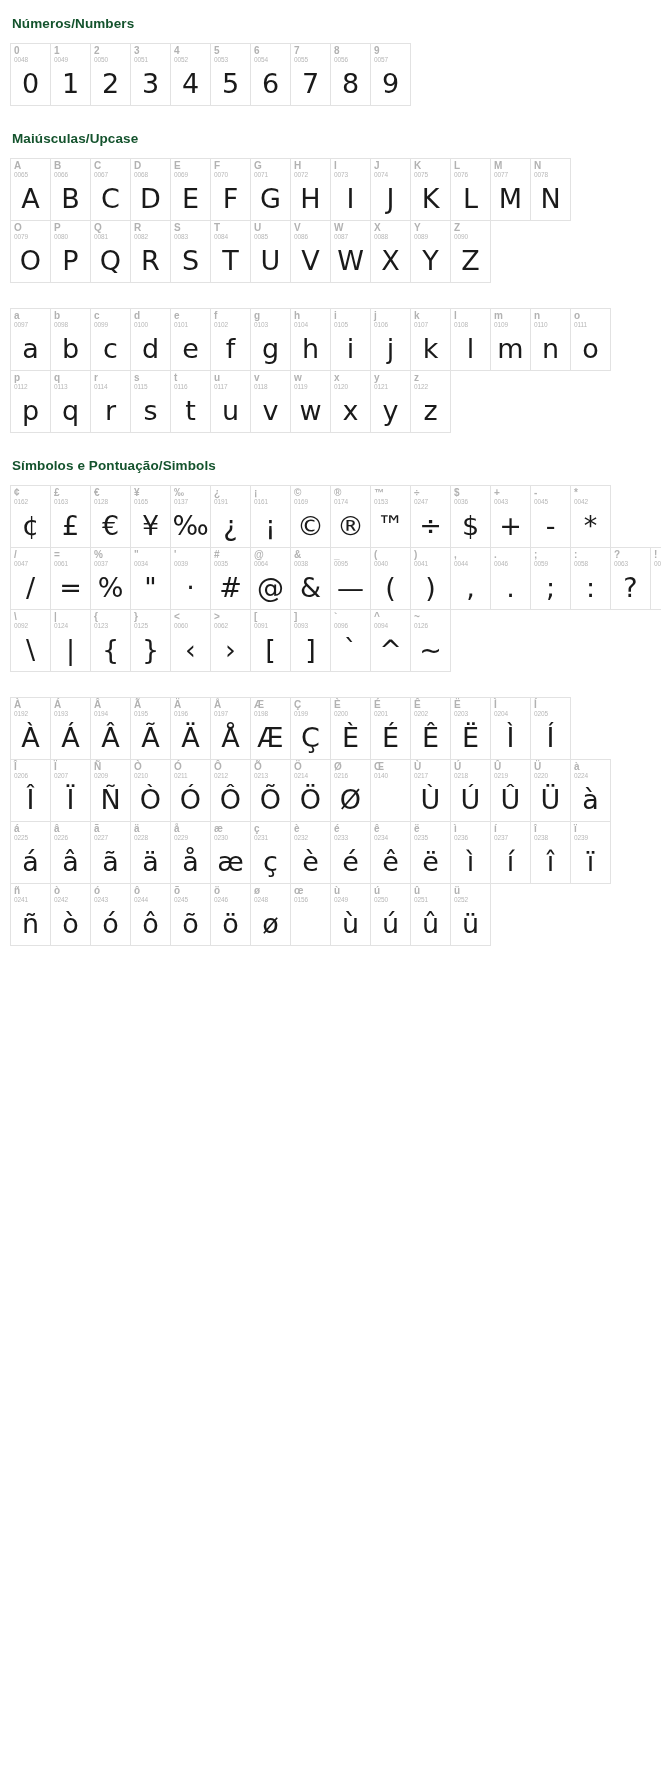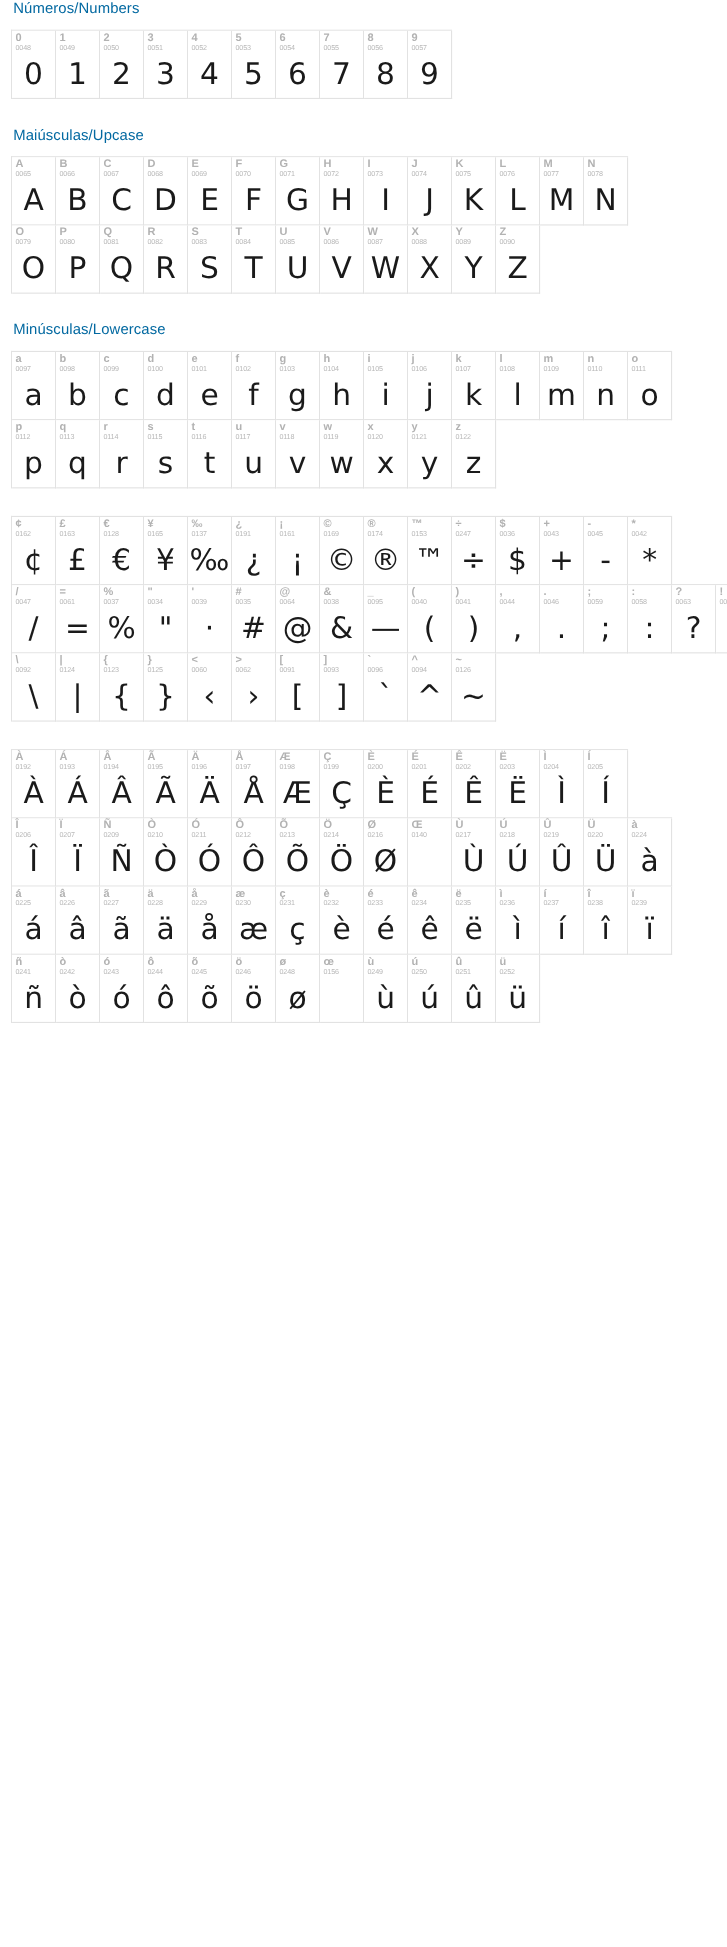--- a/index.html
+++ b/index.html
@@ -6,23 +6,23 @@
   body{
     width:661px;
     font-family:"Liberation Sans", sans-serif;
     color:#333;
     -webkit-font-smoothing:antialiased;
   }
   .page{padding:0 10px 20px 10px;box-sizing:border-box;width:661px;}
   .section{margin-bottom:26px;}
   .section-title{
     font-size:13.5px;
-    color:#0369a1;
-    margin:0 0 12px 2px;
-    font-weight:400;
+    color:#14532d;
+    margin:16px 0 12px 2px;
+    font-weight:700;
     letter-spacing:0.1px;
   }
   .glyph-row{
     display:flex;
     flex-wrap:nowrap;
     border-left:1px solid #e2e2e2;
     border-top:1px solid #e2e2e2;
     margin-bottom:0;
     width:max-content;
   }
@@ -337,21 +337,20 @@
             <div class="meta">
               <span class="ch">Z</span>
               <span class="code">0090</span>
             </div>
             <div class="big">Z</div>
           </div>
         </div>
       </div>
     </div>
     <div class="section">
-      <div class="section-title">Minúsculas/Lowercase</div>
       <div class="row-wrap">
         <div class="glyph-row">
           <div class="cell">
             <div class="meta">
               <span class="ch">a</span>
               <span class="code">0097</span>
             </div>
             <div class="big">a</div>
           </div>
           <div class="cell">
@@ -525,343 +524,344 @@
               <span class="code">0121</span>
             </div>
             <div class="big">y</div>
           </div>
           <div class="cell">
             <div class="meta">
               <span class="ch">z</span>
               <span class="code">0122</span>
             </div>
             <div class="big">z</div>
+          </div>
+        </div>
+      </div>
+    </div>
+    <div class="section">
+      <div class="section-title">Símbolos e Pontuação/Simbols</div>
+      <div class="row-wrap">
+        <div class="glyph-row">
+          <div class="cell">
+            <div class="meta">
+              <span class="ch">¢</span>
+              <span class="code">0162</span>
+            </div>
+            <div class="big">¢</div>
+          </div>
+          <div class="cell">
+            <div class="meta">
+              <span class="ch">£</span>
+              <span class="code">0163</span>
+            </div>
+            <div class="big">£</div>
+          </div>
+          <div class="cell">
+            <div class="meta">
+              <span class="ch">€</span>
+              <span class="code">0128</span>
+            </div>
+            <div class="big">€</div>
+          </div>
+          <div class="cell">
+            <div class="meta">
+              <span class="ch">¥</span>
+              <span class="code">0165</span>
+            </div>
+            <div class="big">¥</div>
+          </div>
+          <div class="cell">
+            <div class="meta">
+              <span class="ch">‰</span>
+              <span class="code">0137</span>
+            </div>
+            <div class="big">‰</div>
+          </div>
+          <div class="cell">
+            <div class="meta">
+              <span class="ch">¿</span>
+              <span class="code">0191</span>
+            </div>
+            <div class="big">¿</div>
+          </div>
+          <div class="cell">
+            <div class="meta">
+              <span class="ch">¡</span>
+              <span class="code">0161</span>
+            </div>
+            <div class="big">¡</div>
+          </div>
+          <div class="cell">
+            <div class="meta">
+              <span class="ch">©</span>
+              <span class="code">0169</span>
+            </div>
+            <div class="big">©</div>
+          </div>
+          <div class="cell">
+            <div class="meta">
+              <span class="ch">®</span>
+              <span class="code">0174</span>
+            </div>
+            <div class="big">®</div>
+          </div>
+          <div class="cell">
+            <div class="meta">
+              <span class="ch">™</span>
+              <span class="code">0153</span>
+            </div>
+            <div class="big">™</div>
+          </div>
+          <div class="cell">
+            <div class="meta">
+              <span class="ch">÷</span>
+              <span class="code">0247</span>
+            </div>
+            <div class="big">÷</div>
+          </div>
+          <div class="cell">
+            <div class="meta">
+              <span class="ch">$</span>
+              <span class="code">0036</span>
+            </div>
+            <div class="big">$</div>
+          </div>
+          <div class="cell">
+            <div class="meta">
+              <span class="ch">+</span>
+              <span class="code">0043</span>
+            </div>
+            <div class="big">+</div>
+          </div>
+          <div class="cell">
+            <div class="meta">
+              <span class="ch">-</span>
+              <span class="code">0045</span>
+            </div>
+            <div class="big">-</div>
+          </div>
+          <div class="cell">
+            <div class="meta">
+              <span class="ch">*</span>
+              <span class="code">0042</span>
+            </div>
+            <div class="big">*</div>
+          </div>
+        </div>
+      </div>
+      <div class="row-wrap">
+        <div class="glyph-row">
+          <div class="cell">
+            <div class="meta">
+              <span class="ch">/</span>
+              <span class="code">0047</span>
+            </div>
+            <div class="big">/</div>
+          </div>
+          <div class="cell">
+            <div class="meta">
+              <span class="ch">=</span>
+              <span class="code">0061</span>
+            </div>
+            <div class="big">=</div>
+          </div>
+          <div class="cell">
+            <div class="meta">
+              <span class="ch">%</span>
+              <span class="code">0037</span>
+            </div>
+            <div class="big">%</div>
+          </div>
+          <div class="cell">
+            <div class="meta">
+              <span class="ch">"</span>
+              <span class="code">0034</span>
+            </div>
+            <div class="big">"</div>
+          </div>
+          <div class="cell">
+            <div class="meta">
+              <span class="ch">'</span>
+              <span class="code">0039</span>
+            </div>
+            <div class="big">·</div>
+          </div>
+          <div class="cell">
+            <div class="meta">
+              <span class="ch">#</span>
+              <span class="code">0035</span>
+            </div>
+            <div class="big">#</div>
+          </div>
+          <div class="cell">
+            <div class="meta">
+              <span class="ch">@</span>
+              <span class="code">0064</span>
+            </div>
+            <div class="big">@</div>
+          </div>
+          <div class="cell">
+            <div class="meta">
+              <span class="ch">&amp;</span>
+              <span class="code">0038</span>
+            </div>
+            <div class="big">&amp;</div>
+          </div>
+          <div class="cell">
+            <div class="meta">
+              <span class="ch">_</span>
+              <span class="code">0095</span>
+            </div>
+            <div class="big">—</div>
+          </div>
+          <div class="cell">
+            <div class="meta">
+              <span class="ch">(</span>
+              <span class="code">0040</span>
+            </div>
+            <div class="big">(</div>
+          </div>
+          <div class="cell">
+            <div class="meta">
+              <span class="ch">)</span>
+              <span class="code">0041</span>
+            </div>
+            <div class="big">)</div>
+          </div>
+          <div class="cell">
+            <div class="meta">
+              <span class="ch">,</span>
+              <span class="code">0044</span>
+            </div>
+            <div class="big">,</div>
+          </div>
+          <div class="cell">
+            <div class="meta">
+              <span class="ch">.</span>
+              <span class="code">0046</span>
+            </div>
+            <div class="big">.</div>
+          </div>
+          <div class="cell">
+            <div class="meta">
+              <span class="ch">;</span>
+              <span class="code">0059</span>
+            </div>
+            <div class="big">;</div>
+          </div>
+          <div class="cell">
+            <div class="meta">
+              <span class="ch">:</span>
+              <span class="code">0058</span>
+            </div>
+            <div class="big">:</div>
+          </div>
+          <div class="cell">
+            <div class="meta">
+              <span class="ch">?</span>
+              <span class="code">0063</span>
+            </div>
+            <div class="big">?</div>
+          </div>
+          <div class="cell">
+            <div class="meta">
+              <span class="ch">!</span>
+              <span class="code">0033</span>
+            </div>
+          </div>
+        </div>
+      </div>
+      <div class="row-wrap">
+        <div class="glyph-row">
+          <div class="cell">
+            <div class="meta">
+              <span class="ch">\</span>
+              <span class="code">0092</span>
+            </div>
+            <div class="big">\</div>
+          </div>
+          <div class="cell">
+            <div class="meta">
+              <span class="ch">|</span>
+              <span class="code">0124</span>
+            </div>
+            <div class="big">|</div>
+          </div>
+          <div class="cell">
+            <div class="meta">
+              <span class="ch">{</span>
+              <span class="code">0123</span>
+            </div>
+            <div class="big">{</div>
+          </div>
+          <div class="cell">
+            <div class="meta">
+              <span class="ch">}</span>
+              <span class="code">0125</span>
+            </div>
+            <div class="big">}</div>
+          </div>
+          <div class="cell">
+            <div class="meta">
+              <span class="ch">&lt;</span>
+              <span class="code">0060</span>
+            </div>
+            <div class="big">‹</div>
+          </div>
+          <div class="cell">
+            <div class="meta">
+              <span class="ch">&gt;</span>
+              <span class="code">0062</span>
+            </div>
+            <div class="big">›</div>
+          </div>
+          <div class="cell">
+            <div class="meta">
+              <span class="ch">[</span>
+              <span class="code">0091</span>
+            </div>
+            <div class="big">[</div>
+          </div>
+          <div class="cell">
+            <div class="meta">
+              <span class="ch">]</span>
+              <span class="code">0093</span>
+            </div>
+            <div class="big">]</div>
+          </div>
+          <div class="cell">
+            <div class="meta">
+              <span class="ch">`</span>
+              <span class="code">0096</span>
+            </div>
+            <div class="big">`</div>
+          </div>
+          <div class="cell">
+            <div class="meta">
+              <span class="ch">^</span>
+              <span class="code">0094</span>
+            </div>
+            <div class="big">^</div>
+          </div>
+          <div class="cell">
+            <div class="meta">
+              <span class="ch">~</span>
+              <span class="code">0126</span>
+            </div>
+            <div class="big">~</div>
           </div>
         </div>
       </div>
     </div>
     <div class="section">
       <div class="row-wrap">
         <div class="glyph-row">
           <div class="cell">
             <div class="meta">
-              <span class="ch">¢</span>
-              <span class="code">0162</span>
-            </div>
-            <div class="big">¢</div>
-          </div>
-          <div class="cell">
-            <div class="meta">
-              <span class="ch">£</span>
-              <span class="code">0163</span>
-            </div>
-            <div class="big">£</div>
-          </div>
-          <div class="cell">
-            <div class="meta">
-              <span class="ch">€</span>
-              <span class="code">0128</span>
-            </div>
-            <div class="big">€</div>
-          </div>
-          <div class="cell">
-            <div class="meta">
-              <span class="ch">¥</span>
-              <span class="code">0165</span>
-            </div>
-            <div class="big">¥</div>
-          </div>
-          <div class="cell">
-            <div class="meta">
-              <span class="ch">‰</span>
-              <span class="code">0137</span>
-            </div>
-            <div class="big">‰</div>
-          </div>
-          <div class="cell">
-            <div class="meta">
-              <span class="ch">¿</span>
-              <span class="code">0191</span>
-            </div>
-            <div class="big">¿</div>
-          </div>
-          <div class="cell">
-            <div class="meta">
-              <span class="ch">¡</span>
-              <span class="code">0161</span>
-            </div>
-            <div class="big">¡</div>
-          </div>
-          <div class="cell">
-            <div class="meta">
-              <span class="ch">©</span>
-              <span class="code">0169</span>
-            </div>
-            <div class="big">©</div>
-          </div>
-          <div class="cell">
-            <div class="meta">
-              <span class="ch">®</span>
-              <span class="code">0174</span>
-            </div>
-            <div class="big">®</div>
-          </div>
-          <div class="cell">
-            <div class="meta">
-              <span class="ch">™</span>
-              <span class="code">0153</span>
-            </div>
-            <div class="big">™</div>
-          </div>
-          <div class="cell">
-            <div class="meta">
-              <span class="ch">÷</span>
-              <span class="code">0247</span>
-            </div>
-            <div class="big">÷</div>
-          </div>
-          <div class="cell">
-            <div class="meta">
-              <span class="ch">$</span>
-              <span class="code">0036</span>
-            </div>
-            <div class="big">$</div>
-          </div>
-          <div class="cell">
-            <div class="meta">
-              <span class="ch">+</span>
-              <span class="code">0043</span>
-            </div>
-            <div class="big">+</div>
-          </div>
-          <div class="cell">
-            <div class="meta">
-              <span class="ch">-</span>
-              <span class="code">0045</span>
-            </div>
-            <div class="big">-</div>
-          </div>
-          <div class="cell">
-            <div class="meta">
-              <span class="ch">*</span>
-              <span class="code">0042</span>
-            </div>
-            <div class="big">*</div>
-          </div>
-        </div>
-      </div>
-      <div class="row-wrap">
-        <div class="glyph-row">
-          <div class="cell">
-            <div class="meta">
-              <span class="ch">/</span>
-              <span class="code">0047</span>
-            </div>
-            <div class="big">/</div>
-          </div>
-          <div class="cell">
-            <div class="meta">
-              <span class="ch">=</span>
-              <span class="code">0061</span>
-            </div>
-            <div class="big">=</div>
-          </div>
-          <div class="cell">
-            <div class="meta">
-              <span class="ch">%</span>
-              <span class="code">0037</span>
-            </div>
-            <div class="big">%</div>
-          </div>
-          <div class="cell">
-            <div class="meta">
-              <span class="ch">"</span>
-              <span class="code">0034</span>
-            </div>
-            <div class="big">"</div>
-          </div>
-          <div class="cell">
-            <div class="meta">
-              <span class="ch">'</span>
-              <span class="code">0039</span>
-            </div>
-            <div class="big">·</div>
-          </div>
-          <div class="cell">
-            <div class="meta">
-              <span class="ch">#</span>
-              <span class="code">0035</span>
-            </div>
-            <div class="big">#</div>
-          </div>
-          <div class="cell">
-            <div class="meta">
-              <span class="ch">@</span>
-              <span class="code">0064</span>
-            </div>
-            <div class="big">@</div>
-          </div>
-          <div class="cell">
-            <div class="meta">
-              <span class="ch">&amp;</span>
-              <span class="code">0038</span>
-            </div>
-            <div class="big">&amp;</div>
-          </div>
-          <div class="cell">
-            <div class="meta">
-              <span class="ch">_</span>
-              <span class="code">0095</span>
-            </div>
-            <div class="big">—</div>
-          </div>
-          <div class="cell">
-            <div class="meta">
-              <span class="ch">(</span>
-              <span class="code">0040</span>
-            </div>
-            <div class="big">(</div>
-          </div>
-          <div class="cell">
-            <div class="meta">
-              <span class="ch">)</span>
-              <span class="code">0041</span>
-            </div>
-            <div class="big">)</div>
-          </div>
-          <div class="cell">
-            <div class="meta">
-              <span class="ch">,</span>
-              <span class="code">0044</span>
-            </div>
-            <div class="big">,</div>
-          </div>
-          <div class="cell">
-            <div class="meta">
-              <span class="ch">.</span>
-              <span class="code">0046</span>
-            </div>
-            <div class="big">.</div>
-          </div>
-          <div class="cell">
-            <div class="meta">
-              <span class="ch">;</span>
-              <span class="code">0059</span>
-            </div>
-            <div class="big">;</div>
-          </div>
-          <div class="cell">
-            <div class="meta">
-              <span class="ch">:</span>
-              <span class="code">0058</span>
-            </div>
-            <div class="big">:</div>
-          </div>
-          <div class="cell">
-            <div class="meta">
-              <span class="ch">?</span>
-              <span class="code">0063</span>
-            </div>
-            <div class="big">?</div>
-          </div>
-          <div class="cell">
-            <div class="meta">
-              <span class="ch">!</span>
-              <span class="code">0033</span>
-            </div>
-          </div>
-        </div>
-      </div>
-      <div class="row-wrap">
-        <div class="glyph-row">
-          <div class="cell">
-            <div class="meta">
-              <span class="ch">\</span>
-              <span class="code">0092</span>
-            </div>
-            <div class="big">\</div>
-          </div>
-          <div class="cell">
-            <div class="meta">
-              <span class="ch">|</span>
-              <span class="code">0124</span>
-            </div>
-            <div class="big">|</div>
-          </div>
-          <div class="cell">
-            <div class="meta">
-              <span class="ch">{</span>
-              <span class="code">0123</span>
-            </div>
-            <div class="big">{</div>
-          </div>
-          <div class="cell">
-            <div class="meta">
-              <span class="ch">}</span>
-              <span class="code">0125</span>
-            </div>
-            <div class="big">}</div>
-          </div>
-          <div class="cell">
-            <div class="meta">
-              <span class="ch">&lt;</span>
-              <span class="code">0060</span>
-            </div>
-            <div class="big">‹</div>
-          </div>
-          <div class="cell">
-            <div class="meta">
-              <span class="ch">&gt;</span>
-              <span class="code">0062</span>
-            </div>
-            <div class="big">›</div>
-          </div>
-          <div class="cell">
-            <div class="meta">
-              <span class="ch">[</span>
-              <span class="code">0091</span>
-            </div>
-            <div class="big">[</div>
-          </div>
-          <div class="cell">
-            <div class="meta">
-              <span class="ch">]</span>
-              <span class="code">0093</span>
-            </div>
-            <div class="big">]</div>
-          </div>
-          <div class="cell">
-            <div class="meta">
-              <span class="ch">`</span>
-              <span class="code">0096</span>
-            </div>
-            <div class="big">`</div>
-          </div>
-          <div class="cell">
-            <div class="meta">
-              <span class="ch">^</span>
-              <span class="code">0094</span>
-            </div>
-            <div class="big">^</div>
-          </div>
-          <div class="cell">
-            <div class="meta">
-              <span class="ch">~</span>
-              <span class="code">0126</span>
-            </div>
-            <div class="big">~</div>
-          </div>
-        </div>
-      </div>
-    </div>
-    <div class="section">
-      <div class="row-wrap">
-        <div class="glyph-row">
-          <div class="cell">
-            <div class="meta">
               <span class="ch">À</span>
               <span class="code">0192</span>
             </div>
             <div class="big">À</div>
           </div>
           <div class="cell">
             <div class="meta">
               <span class="ch">Á</span>
               <span class="code">0193</span>
             </div>

